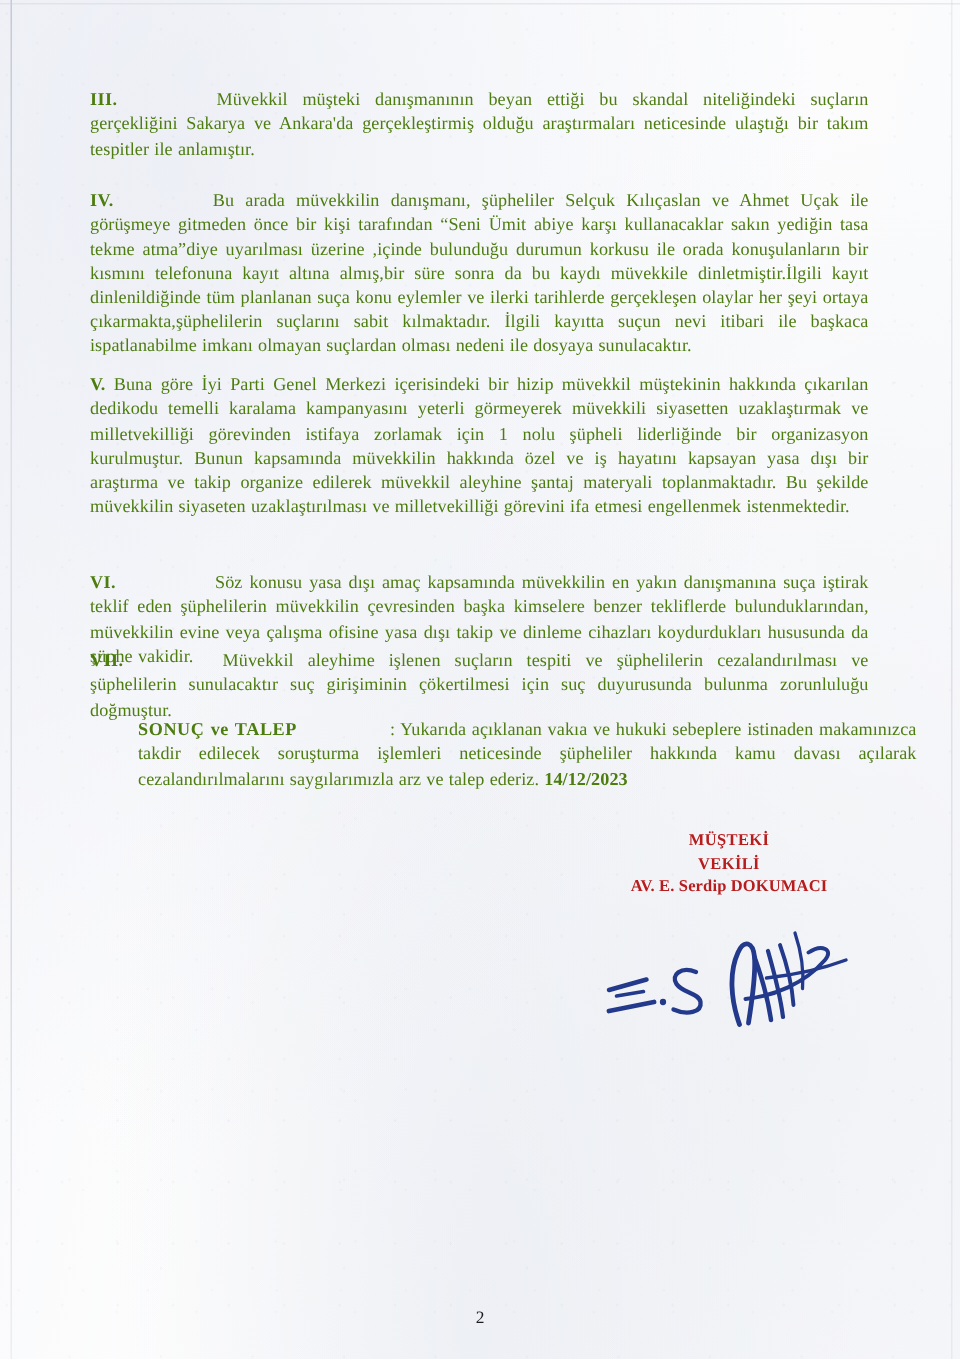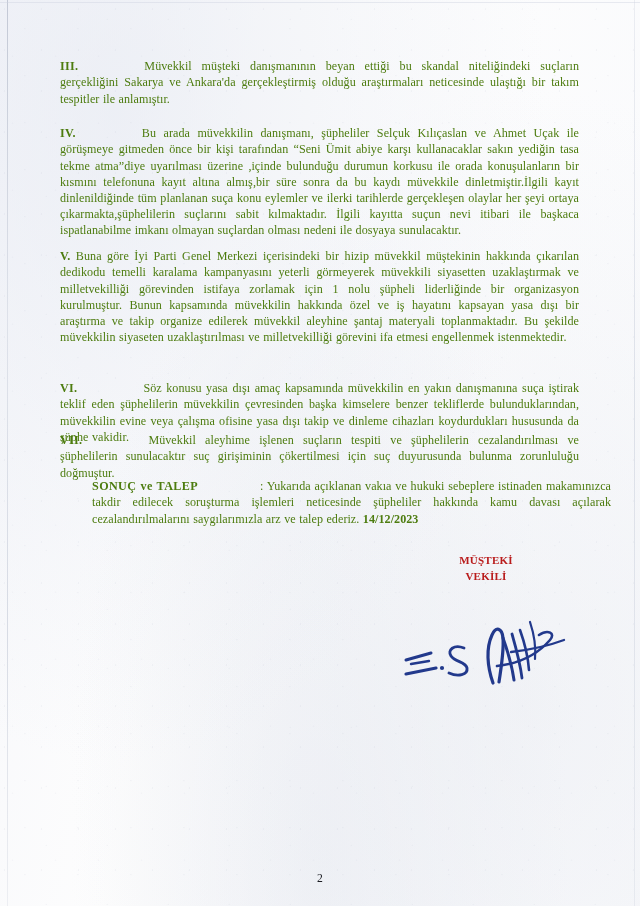--- a/index.html
+++ b/index.html
@@ -181,20 +181,21 @@
 
     <p class="para p7"><span class="num">VII.</span><span class="indent-tab"></span><span>Müvekkil aleyhime işlenen suçların tespiti ve şüphelilerin cezalandırılması ve şüphelilerin sunulacaktır suç girişiminin çökertilmesi için suç duyurusunda bulunma zorunluluğu doğmuştur.</span></p>
 
     <p class="para pson"><span class="sonuc-head">SONUÇ ve TALEP</span><span class="sonuc-gap"></span><span>: Yukarıda açıklanan vakıa ve hukuki sebeplere istinaden makamınızca takdir edilecek soruşturma işlemleri neticesinde şüpheliler hakkında kamu davası açılarak cezalandırılmalarını saygılarımızla arz ve talep ederiz.</span> <span class="date-bold">14/12/2023</span></p>
 
   </div>
 
   <div class="signature-block">
     <div>MÜŞTEKİ</div>
     <div>VEKİLİ</div>
+    <div class="sig-line-4">AV. E. Serdip DOKUMACI</div>
   </div>
 
   <svg class="ink" viewBox="0 0 200 92" aria-hidden="true">
     <g fill="none" stroke="#22398c" stroke-linecap="round" stroke-linejoin="round">
 
       <path d="M8 56 L33 49" stroke-width="3"></path>
       <path d="M13 60 L31 57" stroke-width="2.4"></path>
       <path d="M8 70 L38 64" stroke-width="3.2"></path>
 
       <circle cx="44" cy="64" r="2.1" fill="#22398c" stroke="none"></circle>

